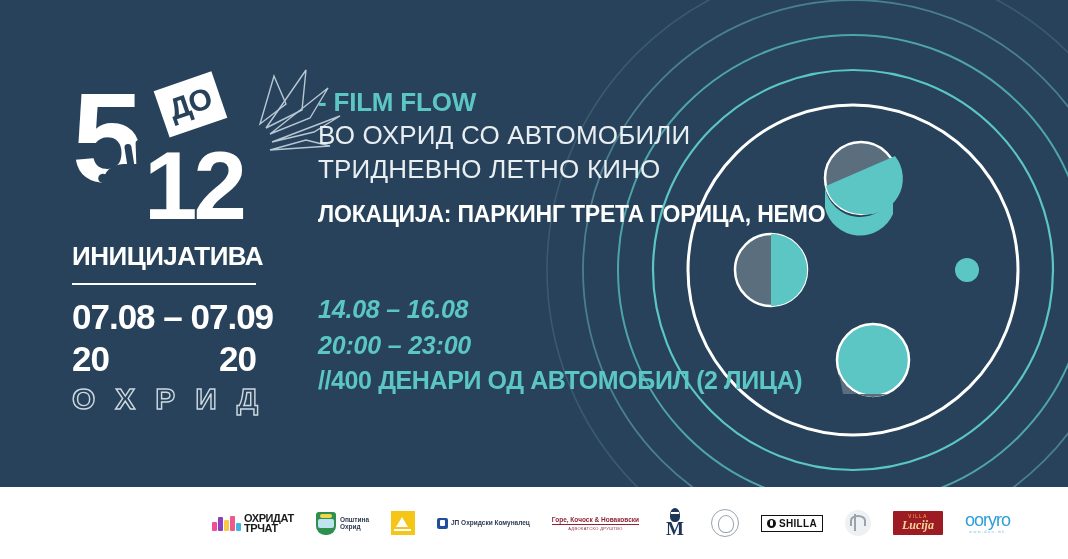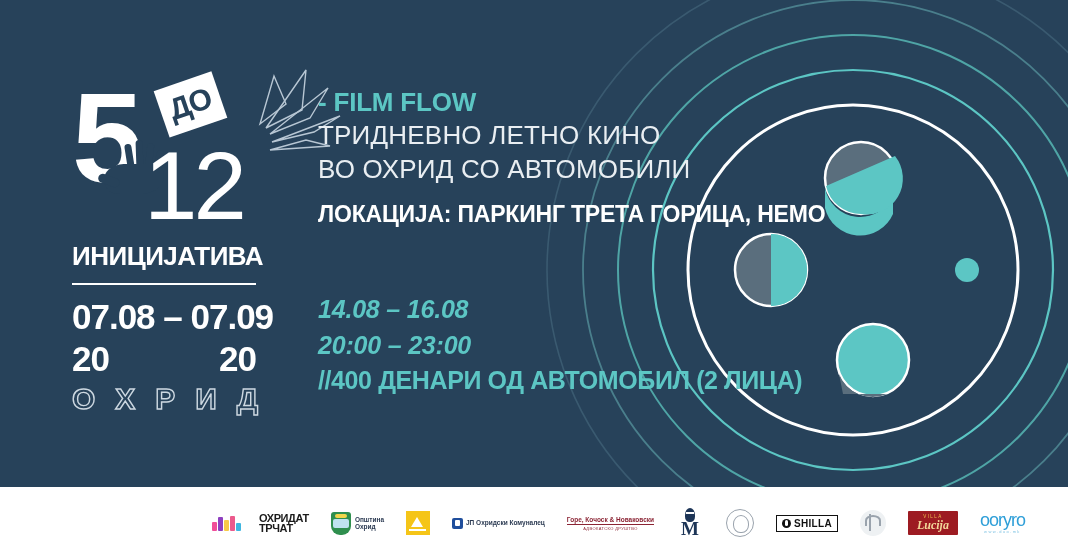--- a/index.html
+++ b/index.html
@@ -75,21 +75,21 @@
     line-height: 1;
     padding: 9px 9px 10px 9px;
     letter-spacing: -1px;
   }
   .big12 {
     position: absolute;
     left: 72px;
     top: 80px;
     font-size: 96px;
     line-height: 1;
-    font-weight: 400;
+    font-weight: 700;
     color: #ffffff;
     letter-spacing: -4px;
   }
   .burst {
     position: absolute;
     left: 146px;
     top: 4px;
   }
   .org-name {
     margin-top: -14px;
@@ -216,21 +216,21 @@
   }
   .sp-label {
     font-size: 6.5px;
     line-height: 1.12;
     font-weight: 700;
     color: #2b3a52;
     white-space: nowrap;
   }
 
   
-  .mk-ohridtrcat { display:flex; align-items:center; gap:18px; }
+  .mk-ohridtrcat { display:flex; align-items:center; gap:3px; }
   .mk-blocks { display:flex; gap:1px; align-items:flex-end; }
   .mk-blocks i { display:block; width:5px; border-radius:1px; }
   .ot-text { font-size:11px; font-weight:700; color:#1b1b1b; line-height:0.92; letter-spacing:-0.4px; }
 
   .mk-opstina { display:flex; align-items:center; gap:4px; }
   .shield {
     width: 20px; height: 23px;
     background: #2f8f4e;
     border-radius: 3px 3px 9px 9px;
     position: relative;
@@ -418,22 +418,22 @@
         <span>О</span>
         <span>Х</span>
         <span>Р</span>
         <span>И</span>
         <span>Д</span>
       </div>
     </div>
 
     <div class="copy">
       <div class="t-teal-bold">- FILM FLOW</div>
+      <div class="t-white-light">ВО ОХРИД СО АВТОМОБИЛИ</div>
       <div class="t-white-light">ТРИДНЕВНО ЛЕТНО КИНО</div>
-      <div class="t-white-light">ВО ОХРИД СО АВТОМОБИЛИ</div>
       <div class="t-white-bold">ЛОКАЦИЈА: ПАРКИНГ ТРЕТА ГОРИЦА, НЕМО</div>
     </div>
 
     <div class="copy2">
       <div class="t2-teal">14.08 – 16.08</div>
       <div class="t2-teal">20:00 – 23:00</div>
       <div class="t2-teal-price">//400 ДЕНАРИ ОД АВТОМОБИЛ (2 ЛИЦА)</div>
     </div>
 
   </div>

